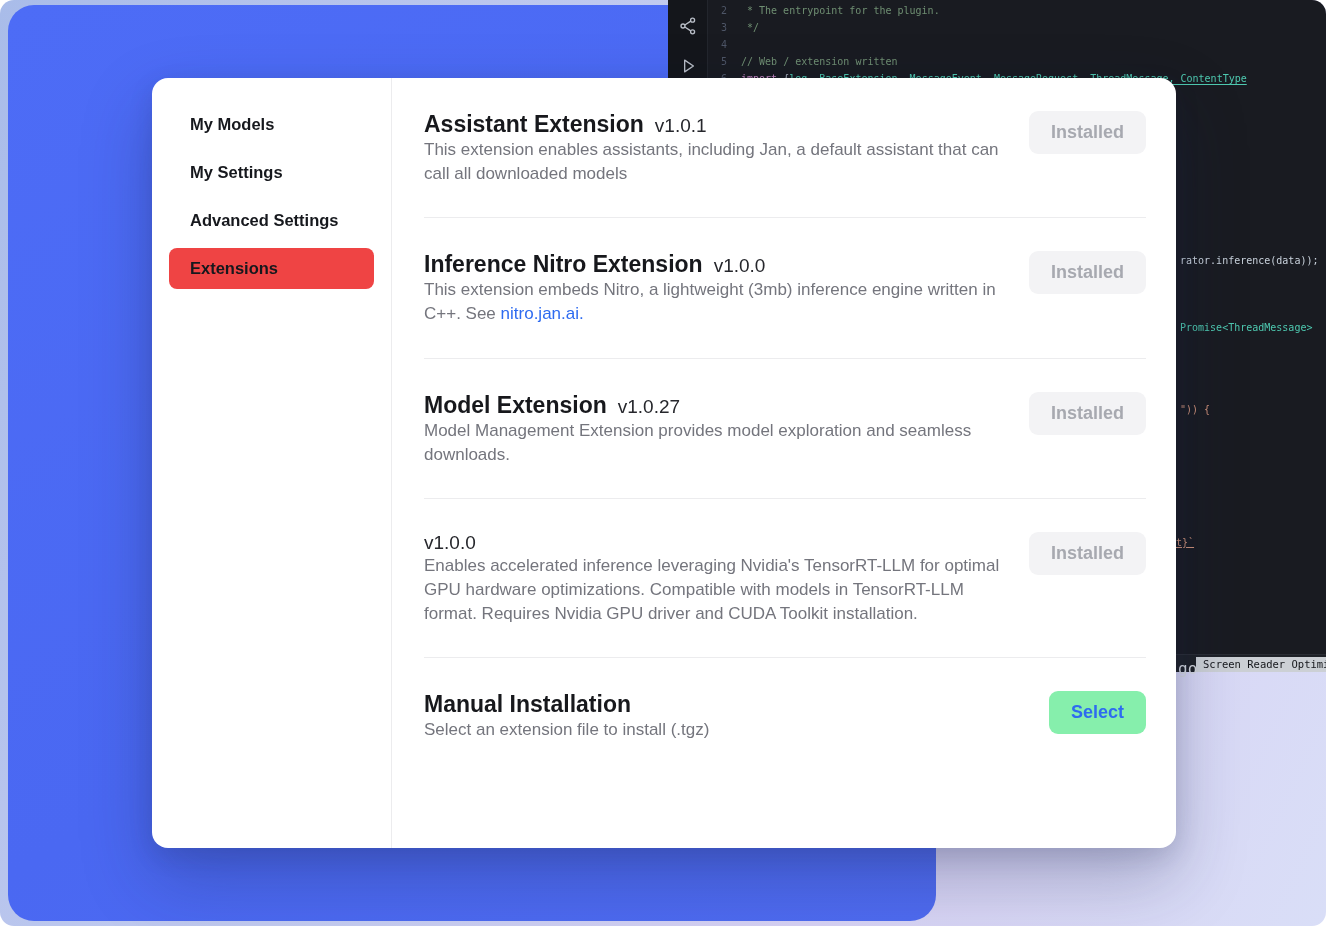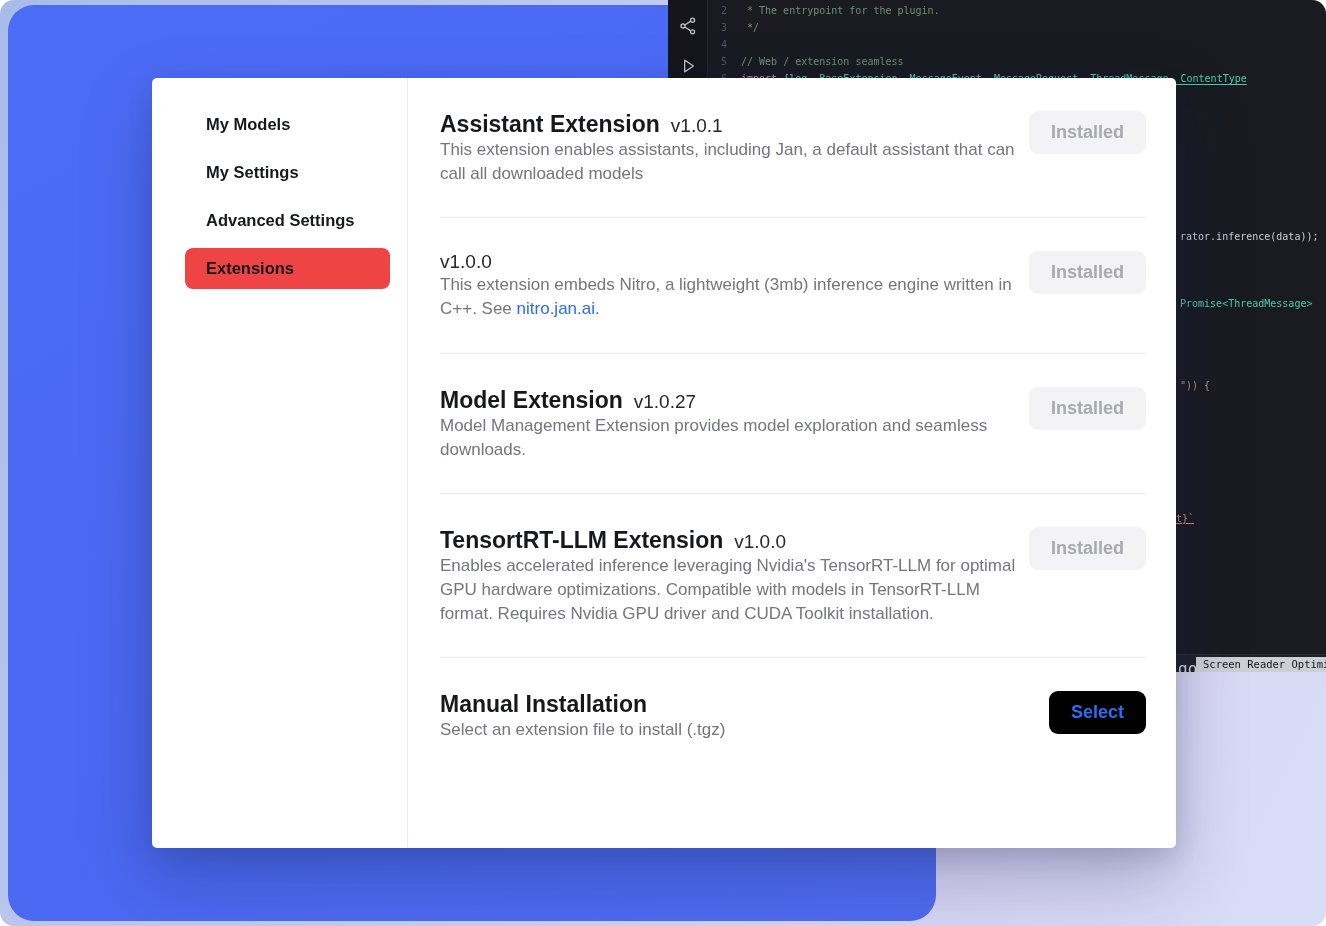--- a/index.html
+++ b/index.html
@@ -36,43 +36,43 @@
   }
   .activity-bar svg { display: block; }
   .code-area { position: absolute; left: 40px; top: 2px; right: 0; }
   .code-row { display: flex; height: 17px; align-items: center; white-space: pre; }
   .ln { width: 33px; text-align: right; padding-right: 14px; color: #4d5566; flex: none; }
   .cmt { color: #6f8f72; }
   .indent1 { padding-left: 6px; }
   .kw { color: #c586c0; }
   .punc { color: #a7aebb; }
   .ident { color: #4ec9b0; text-decoration: underline; text-underline-offset: 2px; }
-  .frag { position: absolute; white-space: pre; }
+  .frag { position: absolute; white-space: pre; margin-top: 24px; }
   .frag-0 { left: 512px; top: 231px; color: #c9d2dc; }
   .frag-1 { left: 512px; top: 298px; color: #4ec9b0; }
   .frag-2 { left: 512px; top: 380px; color: #ce9178; }
   .frag-3 { left: 508px; top: 513px; color: #ce9178; text-decoration: underline; }
   .statusbar {
     position: absolute; left: 0; right: 0; bottom: 0; height: 18px;
     background: #1e2127; border-top: 1px solid #2a2d34;
   }
   .status-go { position: absolute; left: 510px; top: 4px; color: #d7dae0; font-size: 16px; }
   .status-chip {
     position: absolute; left: 528px; top: 1.5px;
     background: #ccd0d5; color: #15171b;
     font-size: 10.5px; padding: 1.5px 7px; white-space: nowrap;
   }
 
   
   .modal {
     position: absolute; left: 152px; top: 78px;
     width: 1024px; height: 770px;
-    background: #ffffff; border-radius: 5px;
+    background: #ffffff; border-radius: 16px;
     box-shadow: 0 30px 70px rgba(25,35,80,.28), 0 8px 24px rgba(25,35,80,.14);
-    display: flex; overflow: hidden; padding-left: 16px;
+    display: flex; overflow: hidden;
   }
   .nav { width: 240px; flex: none; border-right: 1px solid #ececee; padding: 26px 17px; }
   .nav-item {
     padding: 11px 21px; margin-bottom: 7px; border-radius: 8px;
     font-size: 16.5px; font-weight: 700; color: #16181d; cursor: pointer;
   }
   .nav-item.active { background: #ef4444; }
 
   .content { flex: 1; padding: 0 30px 0 32px; }
   .section {
@@ -84,21 +84,21 @@
   .sec-title-row { display: flex; align-items: baseline; gap: 11px; }
   .sec-title { font-size: 23px; font-weight: 700; color: #17181c; }
   .sec-version { font-size: 19px; font-weight: 400; color: #26272c; }
   .sec-desc { font-size: 17px; line-height: 1.42; color: #74757d; }
   .sec-desc a { color: #2e6bf0; text-decoration: none; cursor: pointer; }
   .btn {
     flex: none; margin-top: 0; padding: 11px 22px; border: none; border-radius: 9px;
     font-family: inherit; font-size: 18px; font-weight: 700; cursor: pointer;
   }
   .btn-installed { background: #f3f3f5; color: #a7a9b0; min-width: 114px; }
-  .btn-select { background: #000000; color: #2e6bf0; min-width: 95px; }
+  .btn-select { background: #86efac; color: #2e6bf0; min-width: 95px; }
 </style>
 </head>
 <body>
 
 <div class="stage">
 
   <div class="blue-panel"></div>
 
   <div class="editor">
     <div class="activity-bar">
@@ -125,21 +125,21 @@
       <div class="code-row">
         <span class="ln">3</span>
         <span class="cmt indent1">*/</span>
       </div>
       <div class="code-row">
         <span class="ln">4</span>
         <span></span>
       </div>
       <div class="code-row">
         <span class="ln">5</span>
-        <span class="cmt">// Web / extension seamless</span>
+        <span class="cmt">// Web / extension written</span>
       </div>
       <div class="code-row">
         <span class="ln">6</span>
         <span><span class="kw">import </span><span class="punc">{</span><span class="ident">log, BaseExtension, MessageEvent, MessageRequest, ThreadMessage, ContentType</span></span>
       </div>
     </div>
 
     <span class="frag frag-0">rator.inference(data));</span>
     <span class="frag frag-1">Promise&lt;ThreadMessage&gt;</span>
     <span class="frag frag-2">")) {</span>
@@ -169,20 +169,21 @@
             <span class="sec-version">v1.0.1</span>
           </div>
           <div class="sec-desc">This extension enables assistants, including Jan, a default assistant that can call all downloaded models</div>
         </div>
         <button class="btn btn-installed">Installed</button>
       </div>
 
       <div class="section">
         <div class="sec-left">
           <div class="sec-title-row">
+            <span class="sec-title">Inference Nitro Extension</span>
             <span class="sec-version">v1.0.0</span>
           </div>
           <div class="sec-desc"><span>This extension embeds Nitro, a lightweight (3mb) inference engine written in C++. See </span><a>nitro.jan.ai.</a></div>
         </div>
         <button class="btn btn-installed">Installed</button>
       </div>
 
       <div class="section">
         <div class="sec-left">
           <div class="sec-title-row">
@@ -190,21 +191,20 @@
             <span class="sec-version">v1.0.27</span>
           </div>
           <div class="sec-desc">Model Management Extension provides model exploration and seamless downloads.</div>
         </div>
         <button class="btn btn-installed">Installed</button>
       </div>
 
       <div class="section">
         <div class="sec-left">
           <div class="sec-title-row">
-            <span class="sec-title">TensortRT-LLM Extension</span>
             <span class="sec-version">v1.0.0</span>
           </div>
           <div class="sec-desc">Enables accelerated inference leveraging Nvidia's TensorRT-LLM for optimal GPU hardware optimizations. Compatible with models in TensorRT-LLM format. Requires Nvidia GPU driver and CUDA Toolkit installation.</div>
         </div>
         <button class="btn btn-installed">Installed</button>
       </div>
 
       <div class="section">
         <div class="sec-left">
           <div class="sec-title-row">

